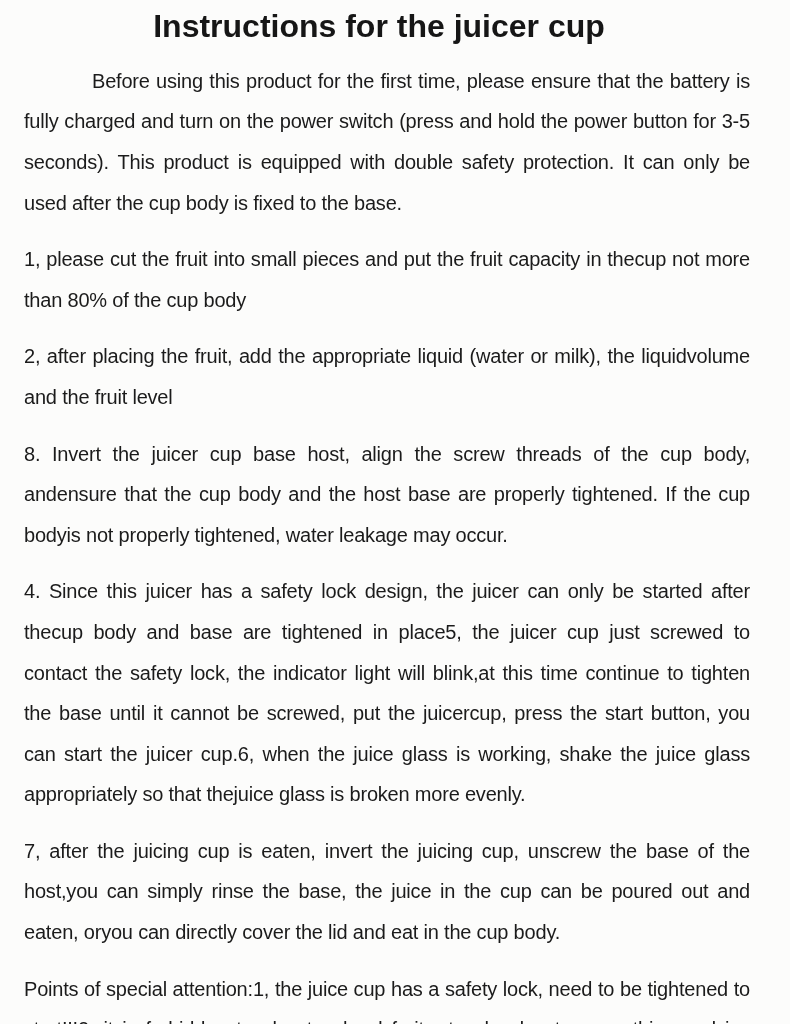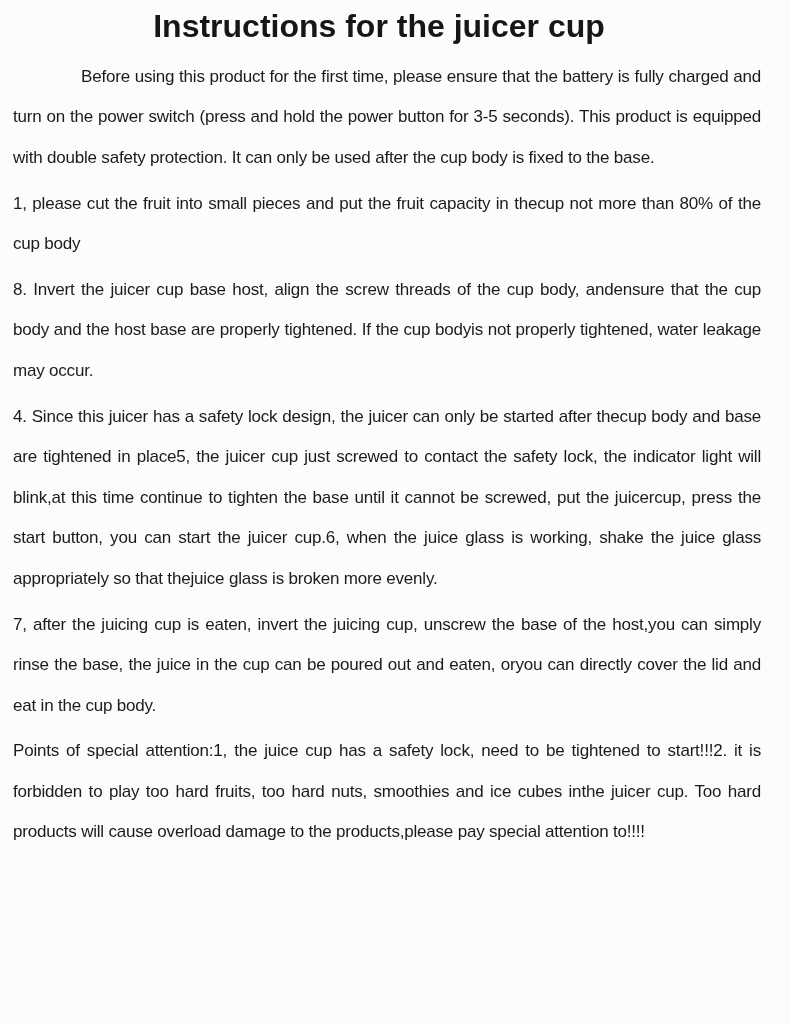--- a/index.html
+++ b/index.html
@@ -27,38 +27,39 @@
     font-size: 32px;
     font-weight: 700;
     letter-spacing: 0;
     line-height: 1.15;
     color: #161616;
   }
   .doc-body {
     margin-top: 12px;
   }
   .doc-body p {
-    margin: 5px;
-    font-size: 17px;
+    margin: 16px;
+    font-size: 20px;
     letter-spacing: -0.2px;
     line-height: 40.6px;
     text-align: justify;
     color: #1b1b1b;
   }
   .doc-body p.indent-first {
     text-indent: 68px;
   }
 </style>
 </head>
 <body>
 
 <div class="page">
   <h1 class="doc-title">Instructions for the juicer cup</h1>
 
   <div class="doc-body">
     <p class="indent-first">Before using this product for the first time, please ensure that the battery is fully charged and turn on the power switch (press and hold the power button for 3-5 seconds). This product is equipped with double safety protection. It can only be used after the cup body is fixed to the base.</p>
     <p>1, please cut the fruit into small pieces and put the fruit capacity in thecup not more than 80% of the cup body</p>
+    <p>2, after placing the fruit, add the appropriate liquid (water or milk), the liquidvolume and the fruit level</p>
     <p>8. Invert the juicer cup base host, align the screw threads of the cup body, andensure that the cup body and the host base are properly tightened. If the cup bodyis not properly tightened, water leakage may occur.</p>
     <p>4. Since this juicer has a safety lock design, the juicer can only be started after thecup body and base are tightened in place5, the juicer cup just screwed to contact the safety lock, the indicator light will blink,at this time continue to tighten the base until it cannot be screwed, put the juicercup, press the start button, you can start the juicer cup.6, when the juice glass is working, shake the juice glass appropriately so that thejuice glass is broken more evenly.</p>
     <p>7, after the juicing cup is eaten, invert the juicing cup, unscrew the base of the host,you can simply rinse the base, the juice in the cup can be poured out and eaten, oryou can directly cover the lid and eat in the cup body.</p>
     <p>Points of special attention:1, the juice cup has a safety lock, need to be tightened to start!!!2. it is forbidden to play too hard fruits, too hard nuts, smoothies and ice cubes inthe juicer cup. Too hard products will cause overload damage to the products,please pay special attention to!!!!</p>
   </div>
 </div>
 
 </body></html>

